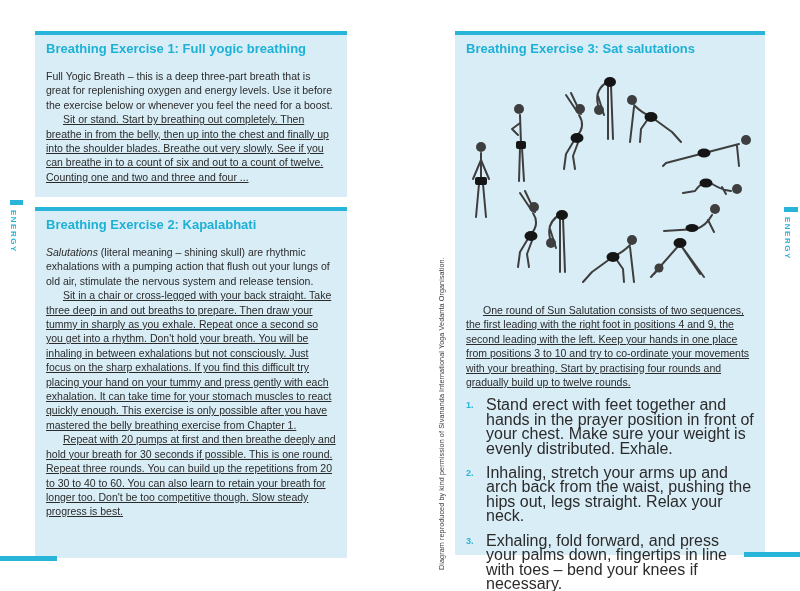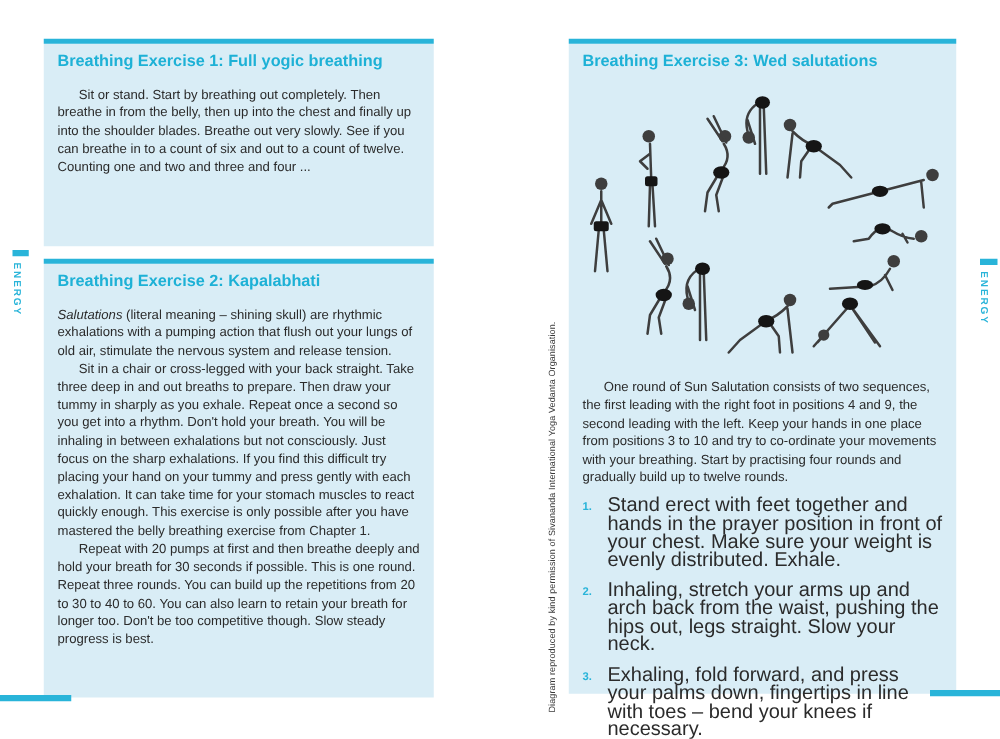--- a/index.html
+++ b/index.html
@@ -16,21 +16,21 @@
     position:absolute; left:0; top:-4px; width:100%; height:4px;
     background:#29b4d9;
   }
   .box h2 {
     margin:0 0 12px 0; font-size:13px; line-height:16px;
     color:#1db1d6; font-weight:bold;
   }
   .box p {
     margin:0; font-size:10.5px; line-height:14.4px; color:#2b2b2b;
   }
-  .box p.indent { text-indent:17px; }
+  .box p.indent { text-indent:17px;text-decoration:underline; }
   .box p em { font-style:italic; }
 
   #box1 { left:35px; top:35px; width:312px; height:162px; }
   #box2 { left:35px; top:211px; width:312px; height:347px; }
   #box3 { left:455px; top:35px; width:310px; height:520px; }
 
   .diagram { position:relative; height:232px; margin:0 -8px 2px -8px; }
   .diagram svg { display:block; }
   .ln { stroke:#3e3e3e; stroke-width:2; fill:none; stroke-linecap:round; stroke-linejoin:round; }
   .hd { fill:#3e3e3e; }
@@ -63,36 +63,37 @@
   .pn { position:absolute; font-size:9px; font-weight:bold; color:#333;margin-top:48px; }
   #pn-left  { left:36px;  top:563px; }
   #pn-right { left:801px; top:559px; }
 </style>
 </head>
 <body>
 
 <section class="box" id="box1">
   <div class="box-bar"></div>
   <h2>Breathing Exercise 1: Full yogic breathing</h2>
+  <p>Full Yogic Breath – this is a deep three-part breath that is great for replenishing oxygen and energy levels. Use it before the exercise below or whenever you feel the need for a boost.</p>
   <p class="indent">Sit or stand. Start by breathing out completely. Then breathe in from the belly, then up into the chest and finally up into the shoulder blades. Breathe out very slowly. See if you can breathe in to a count of six and out to a count of twelve. Counting one and two and three and four ...</p>
 </section>
 
 <section class="box" id="box2">
   <div class="box-bar"></div>
   <h2>Breathing Exercise 2: Kapalabhati</h2>
   <p><em>Salutations</em><span> (literal meaning – shining skull) are rhythmic exhalations with a pumping action that flush out your lungs of old air, stimulate the nervous system and release tension.</span></p>
   <p class="indent">Sit in a chair or cross-legged with your back straight. Take three deep in and out breaths to prepare. Then draw your tummy in sharply as you exhale. Repeat once a second so you get into a rhythm. Don't hold your breath. You will be inhaling in between exhalations but not consciously. Just focus on the sharp exhalations. If you find this difficult try placing your hand on your tummy and press gently with each exhalation. It can take time for your stomach muscles to react quickly enough. This exercise is only possible after you have mastered the belly breathing exercise from Chapter 1.</p>
   <p class="indent">Repeat with 20 pumps at first and then breathe deeply and hold your breath for 30 seconds if possible. This is one round. Repeat three rounds. You can build up the repetitions from 20 to 30 to 40 to 60. You can also learn to retain your breath for longer too. Don't be too competitive though. Slow steady progress is best.</p>
 </section>
 
 <div class="caption">Diagram reproduced by kind permission of Sivananda International Yoga Vedanta Organisation.</div>
 
 <section class="box" id="box3">
   <div class="box-bar"></div>
-  <h2>Breathing Exercise 3: Wed salutations</h2>
+  <h2>Breathing Exercise 3: Sat salutations</h2>
 
   <div class="diagram">
     <svg width="310" height="232" viewBox="0 0 310 232">
       <defs>
         <g id="pf-stand">
           <circle class="hd" cx="0" cy="-70" r="5"></circle>
           <path class="ln" d="M0,-64 L0,-37 M0,-57 L-8,-38 M0,-57 L8,-38 M-2,-33 L-5,0 M2,-33 L5,0"></path>
           <rect class="sh" x="-6" y="-40" width="12" height="8" rx="2"></rect>
         </g>
         <g id="pf-prayer">
@@ -153,21 +154,21 @@
 
   <p class="indent">One round of Sun Salutation consists of two sequences, the first leading with the right foot in positions 4 and 9, the second leading with the left. Keep your hands in one place from positions 3 to 10 and try to co-ordinate your movements with your breathing. Start by practising four rounds and gradually build up to twelve rounds.</p>
 
   <div class="steps">
     <div class="step">
       <span class="step-num">1.</span>
       <span class="step-text">Stand erect with feet together and hands in the prayer position in front of your chest. Make sure your weight is evenly distributed. Exhale.</span>
     </div>
     <div class="step">
       <span class="step-num">2.</span>
-      <span class="step-text">Inhaling, stretch your arms up and arch back from the waist, pushing the hips out, legs straight. Slow your neck.</span>
+      <span class="step-text">Inhaling, stretch your arms up and arch back from the waist, pushing the hips out, legs straight. Relax your neck.</span>
     </div>
     <div class="step">
       <span class="step-num">3.</span>
       <span class="step-text">Exhaling, fold forward, and press your palms down, fingertips in line with toes – bend your knees if necessary.</span>
     </div>
   </div>
 </section>
 
 <div class="tab-bar" id="tab-bar-left"></div>
 <div class="tab-text" id="tab-text-left">ENERGY</div>

